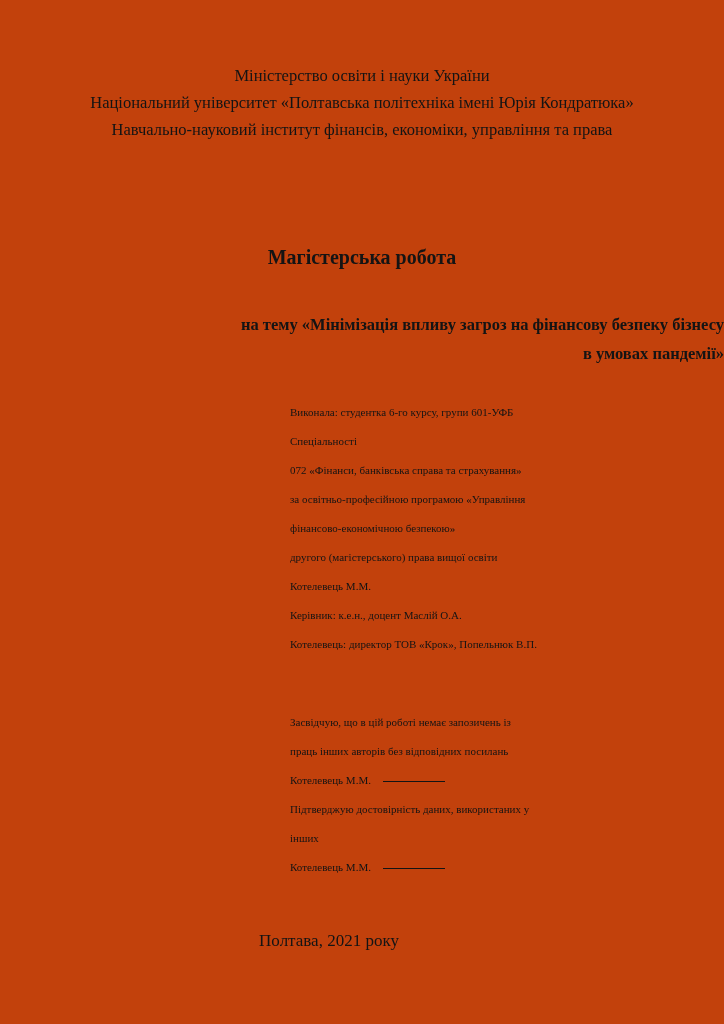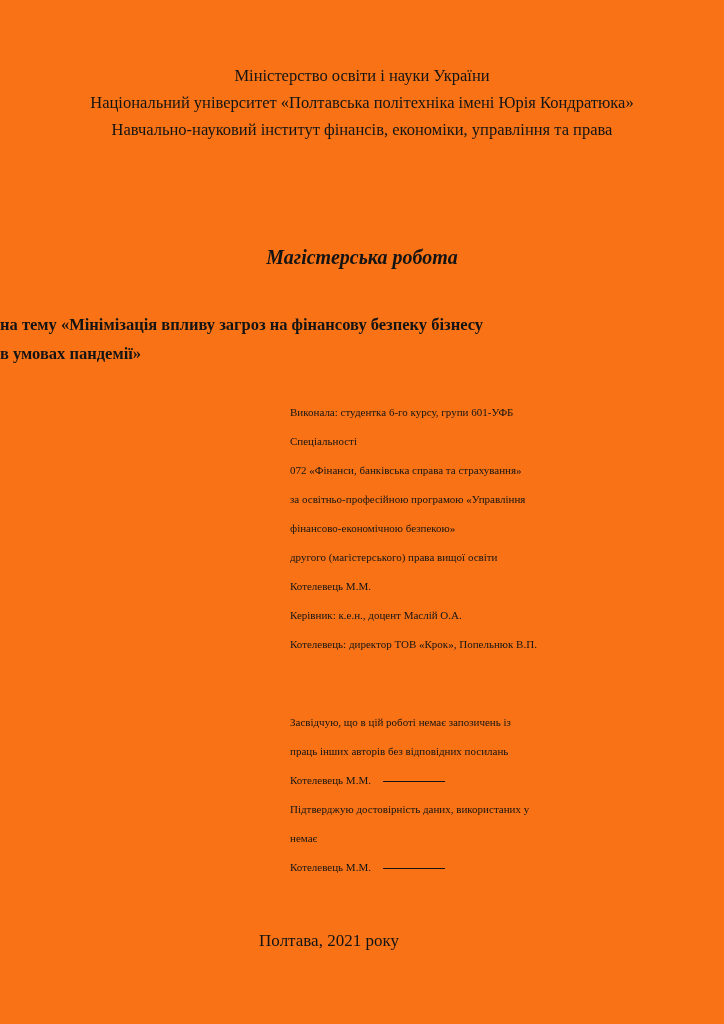--- a/index.html
+++ b/index.html
@@ -15,21 +15,21 @@
     font-family: "Liberation Serif", "DejaVu Serif", serif;
     color: #141414;
     -webkit-font-smoothing: antialiased;
   }
 
   .page {
     position: relative;
     width: 724px;
     height: 1024px;
     box-sizing: border-box;
-    background: #f97316;
+    background: #c2410c;
   }
 
   
   .org-header {
     position: absolute;
     left: 0;
     top: 62px;
     width: 724px;
     text-align: center;
   }
@@ -42,30 +42,29 @@
   
   .doc-type {
     position: absolute;
     left: 0;
     top: 243px;
     width: 724px;
     text-align: center;
     font-size: 20px;
     font-weight: bold;
     line-height: 28px;
-    font-style: italic;
   }
 
   
   .topic {
     position: absolute;
     left: 0;
     top: 310px;
     width: 724px;
-    text-align: left;
+    text-align: right;
   }
   .topic-line {
     font-size: 16.5px;
     font-weight: bold;
     line-height: 29px;
     white-space: nowrap;
   }
 
   
   .author-block {
@@ -135,21 +134,21 @@
     <div class="info-line">Котелевець: директор ТОВ «Крок», Попельнюк В.П.</div>
   </div>
 
   <div class="declaration-block">
     <div class="info-line">Засвідчую, що в цій роботі немає запозичень із</div>
     <div class="info-line">праць інших авторів без відповідних посилань</div>
     <div class="info-line">
       <span>Котелевець М.М.</span><span class="sig-rule"></span>
     </div>
     <div class="info-line">Підтверджую достовірність даних, використаних у</div>
-    <div class="info-line">немає</div>
+    <div class="info-line">інших</div>
     <div class="info-line">
       <span>Котелевець М.М.</span><span class="sig-rule"></span>
     </div>
   </div>
 
   <div class="footer">Полтава, 2021 року</div>
 
 </div>
 
 </body></html>

